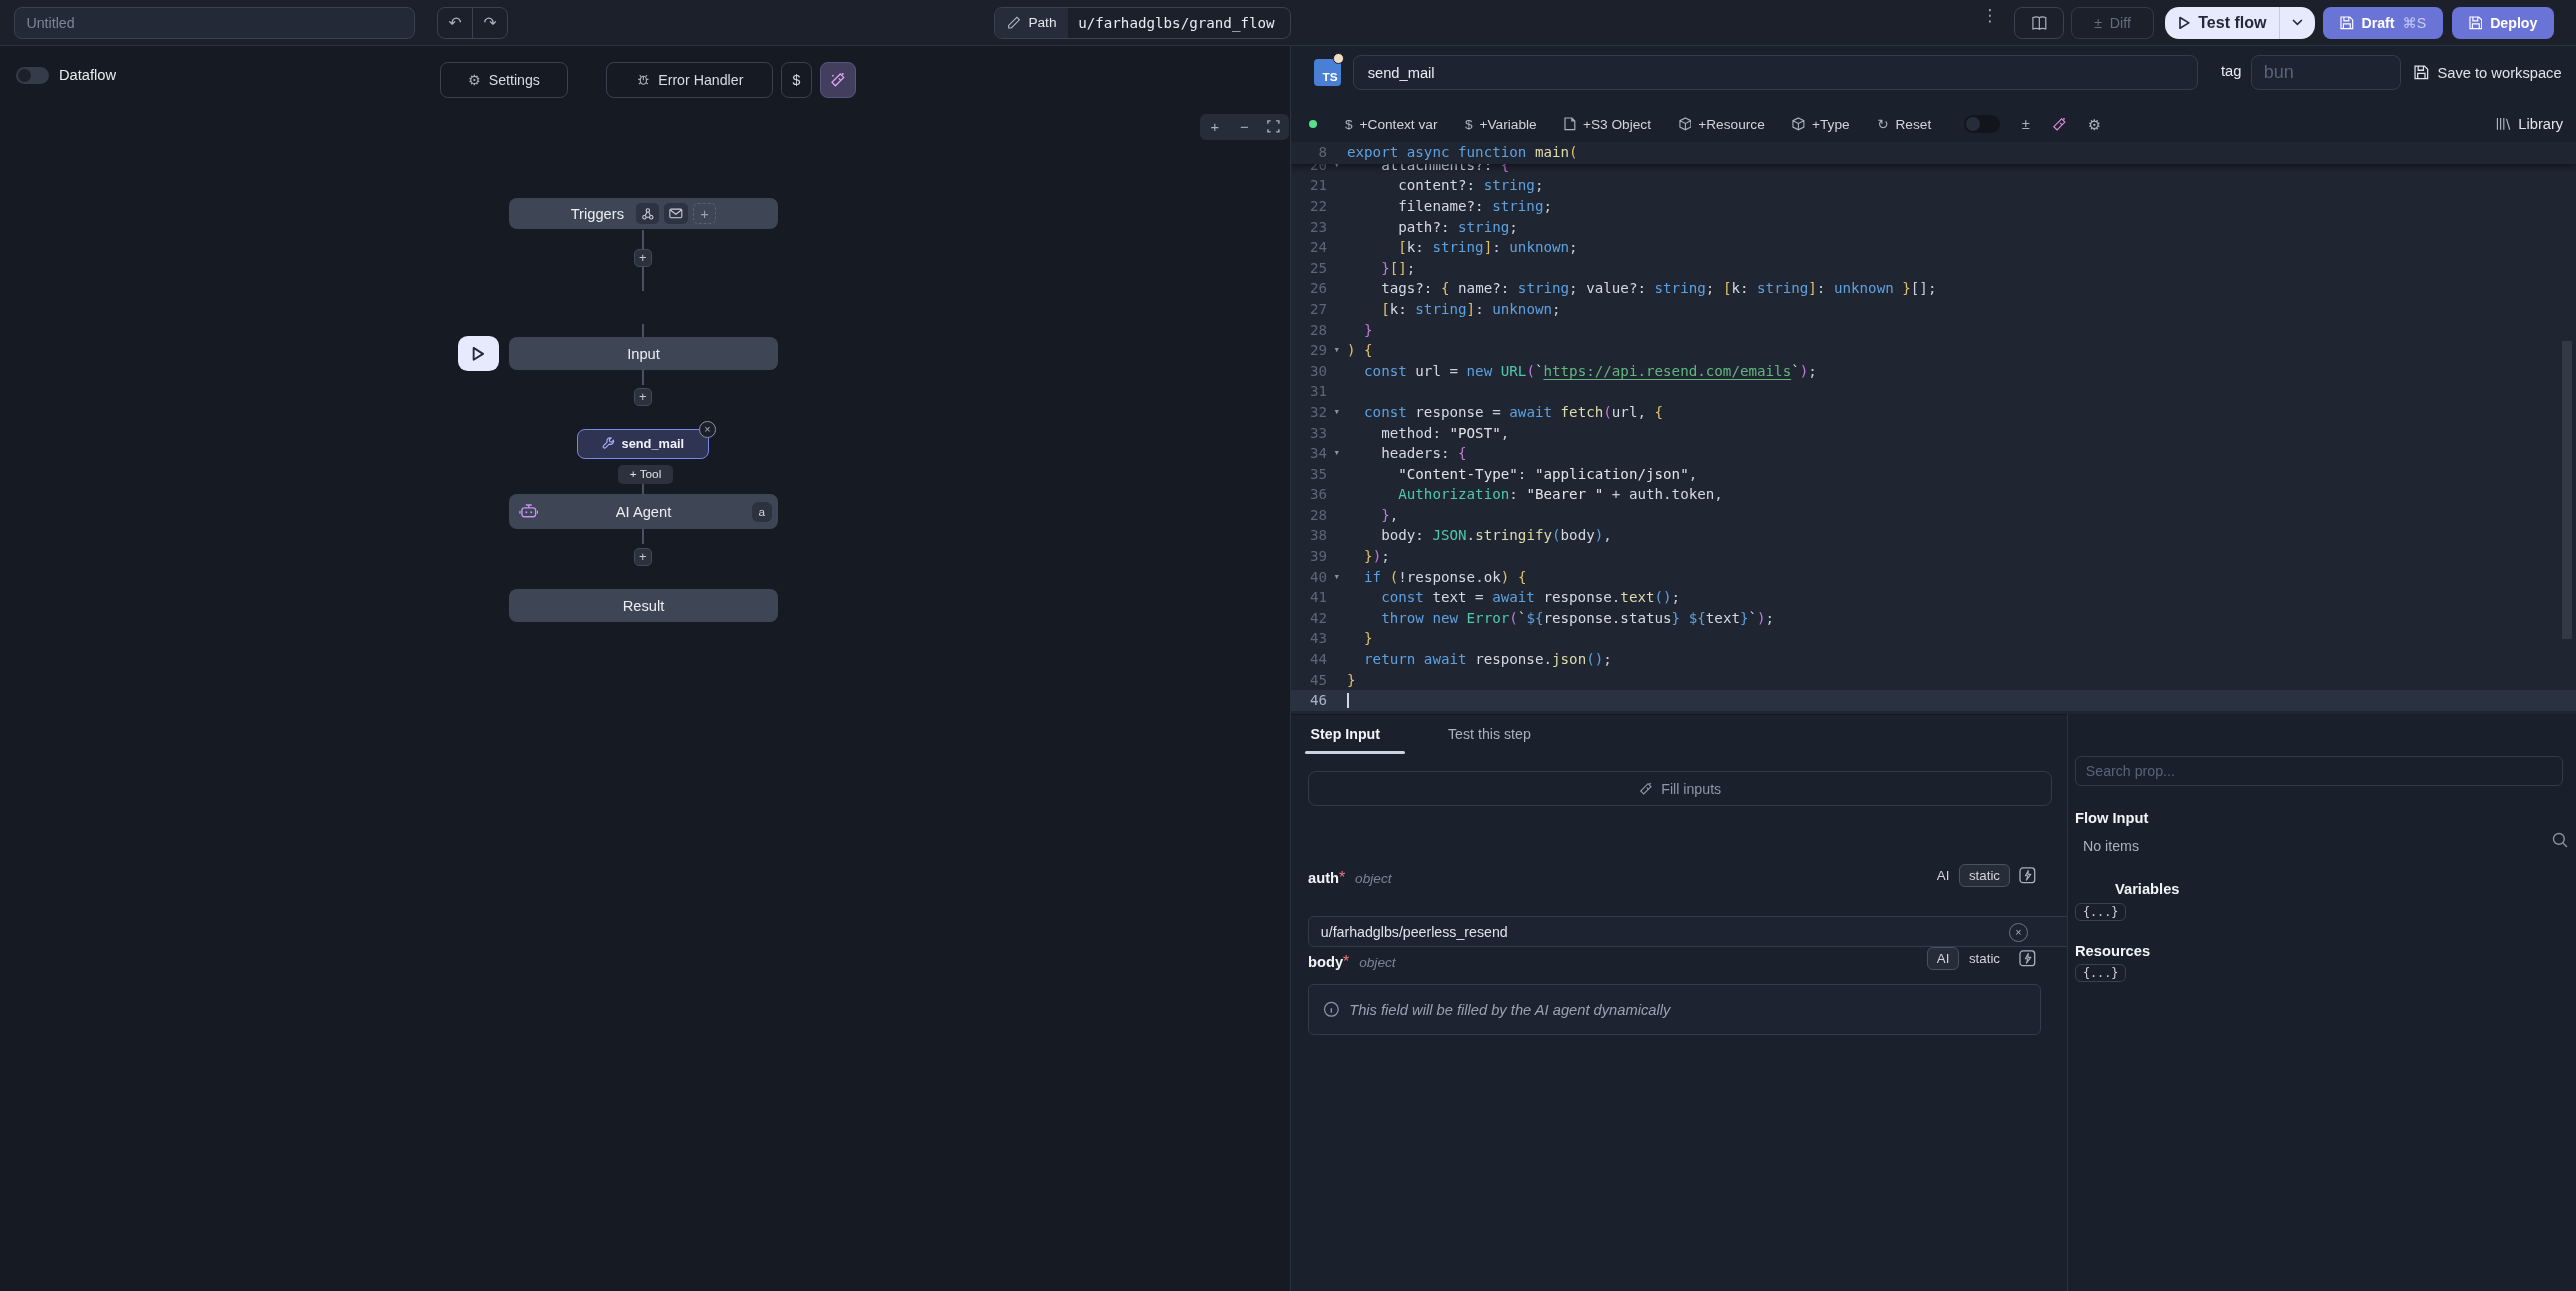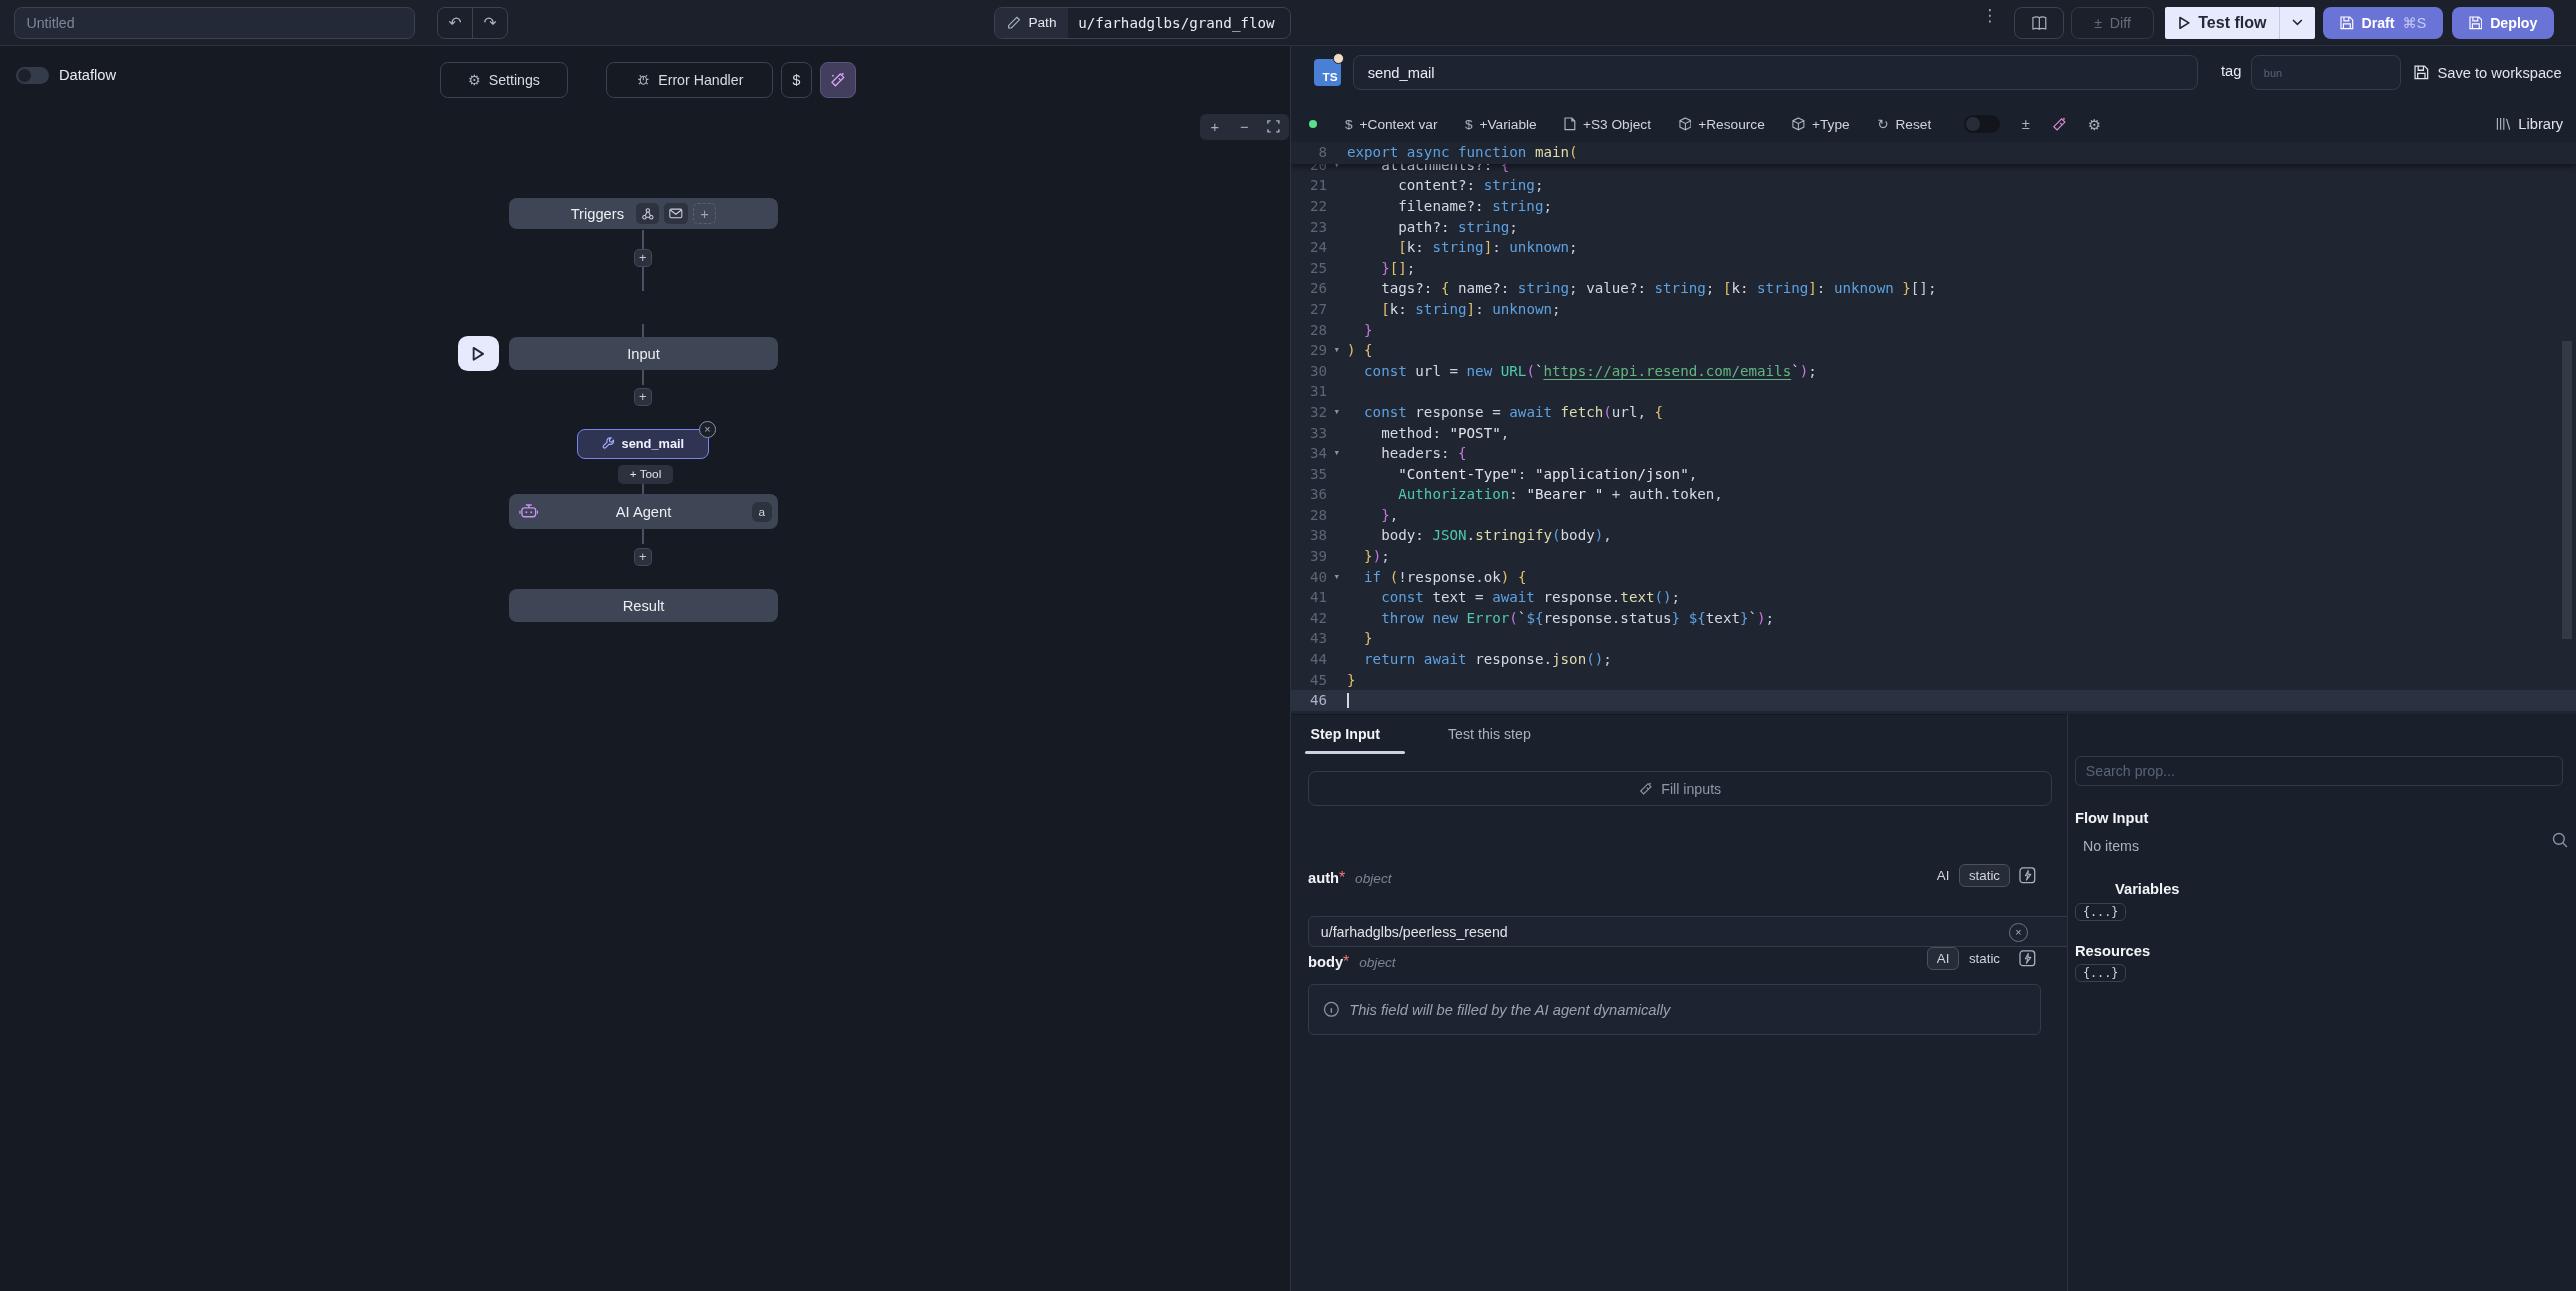--- a/index.html
+++ b/index.html
@@ -17,21 +17,21 @@
   .histgroup .hbtn:first-child { border-right:1px solid #3a4150; }
   .pathbox { left:994px; top:6.9px; height:32px; border:1px solid #3a4150; border-radius:7.9px; display:flex; align-items:stretch; overflow:hidden; }
   .path-left { display:flex; align-items:center; gap:7.9px; padding:0 11.8px; background:#262c39; color:#e3e7ef; font-size:13.7px; }
   .path-val { display:flex; align-items:center; padding:0 15.7px 0 9.8px; color:#e8ebf2; font-size:14.2px; }
   .kebab { left:1978px; top:9.8px; width:23.6px; height:25.5px; color:#9aa3b3; font-size:16.7px; letter-spacing:0; text-align:center; line-height:12.8px; cursor:pointer; }
   .btn { display:flex; align-items:center; justify-content:center; gap:7.9px; border-radius:7.9px; font-size:14.2px; cursor:pointer; }
   .btn-ghost { border:1px solid #3a4150; color:#d7dbe4; background:transparent; }
   .btn-muted { border:1px solid #333a48; color:#636d7e; background:transparent; }
   .book-btn { left:2014px; top:6.9px; width:50px; height:32px; }
   .diff-btn { left:2071px; top:6.9px; width:83px; height:32px; }
-  .testflow-group { left:2165px; top:6.9px; height:32px; display:flex; border-radius:2px; overflow:hidden; }
+  .testflow-group { left:2165px; top:6.9px; height:32px; display:flex; border-radius:14px; overflow:hidden; }
   .testflow-main { width:114px; background:#e7eafc; color:#232936; font-weight:bold; display:flex; align-items:center; justify-content:center; gap:7.9px; cursor:pointer; }
   .testflow-caret { width:36px; background:#e7eafc; border-left:1px solid #c3c9e6; display:flex; align-items:center; justify-content:center; cursor:pointer; }
   .btn-primary { background:#6a73d6; color:#fff; font-weight:bold; border:none; }
   .draft-btn { left:2323px; top:6.9px; width:120px; height:32px; }
   .deploy-btn { left:2452px; top:6.9px; width:102px; height:32px; }
   .shortcut { color:#c9cef4; font-weight:normal; }
 
   
   .canvas { left:0; top:46px; width:1291px; height:1245px; background:#161a22; border-right:1px solid #2c3340; }
   .toggle { width:33px; height:17.7px; border-radius:8.8px; background:#343b49; position:relative; cursor:pointer; }
@@ -51,21 +51,21 @@
   .tool-x { left:699px; top:375px; width:16.7px; height:16.7px; border:1px solid #8a93a5; border-radius:50%; background:#1b202a; color:#aab2c0; font-size:10.8px; line-height:14.7px; text-align:center; cursor:pointer; }
   .addtool { left:618px; top:419px; width:55px; height:18.7px; background:#2b313d; border-radius:4.9px; color:#dfe3ea; font-size:11.8px; display:flex; align-items:center; justify-content:center; cursor:pointer; }
   .abadge { left:752px; top:456px; width:19.6px; height:19.6px; background:#2c323e; border-radius:5.9px; color:#d4d8e0; font-size:11.8px; display:flex; align-items:center; justify-content:center; }
 
   
   .rpanel { left:1291px; top:46px; width:1285px; height:1245px; background:#1b212c; }
   .ts-badge { left:1314px; top:59px; width:26.5px; height:26.5px; background:#4a7fd6; border-radius:3.9px; color:#fff; font-size:11.8px; font-weight:bold; display:flex; align-items:flex-end; justify-content:flex-end; padding:2px 2.9px; }
   .ts-dot { left:1333px; top:53px; width:10.8px; height:10.8px; border-radius:50%; background:#f2dcc4; border:1.5px solid #1b202b; }
   .name-input { left:1353px; top:55px; width:845px; height:35px; background:#1d2330; border:1px solid #353c4a; border-radius:7.9px; color:#e8ebf2; font-size:14.7px; padding:0 13.7px; outline:none; }
   .tag-label { left:2221px; top:63px; font-size:14.7px; color:#e8ebf2; }
-  .tag-input { left:2251px; top:55px; width:150px; height:35px; background:#1d2330; border:1px solid #353c4a; border-radius:7.9px; color:#e8ebf2; font-size:11px; padding:0 11.8px; outline:none; }
+  .tag-input { left:2251px; top:55px; width:150px; height:35px; background:#1d2330; border:1px solid #353c4a; border-radius:7.9px; color:#e8ebf2; font-size:18px; padding:0 11.8px; outline:none; }
   .tag-input::placeholder { color:#58637a; }
   .savews { left:2414px; top:59px; height:27.5px; display:flex; align-items:center; gap:8.8px; color:#dfe3ea; font-size:14.7px; cursor:pointer; }
 
   .toolrow { left:1291px; top:106px; width:1285px; height:36px; display:flex; align-items:center; }
   .dot { width:8.8px; height:8.8px; border-radius:50%; background:#55e089; margin-left:17.7px; }
   .titem { display:flex; align-items:center; gap:6.9px; color:#cfd4dd; font-size:13.7px; cursor:pointer; margin-left:27.5px; white-space:nowrap; }
   .titem .ic { color:#aab2c0; font-size:13.7px; }
   .mini-toggle { width:36px; height:17.7px; border-radius:8.8px; background:#12151c; position:relative; margin-left:33px; cursor:pointer; }
   .mini-toggle .knob { position:absolute; left:2px; top:2px; width:13.7px; height:13.7px; border-radius:50%; background:#262c38; }
   .ticon { margin-left:21.6px; color:#aab2c0; font-size:14.7px; cursor:pointer; }

